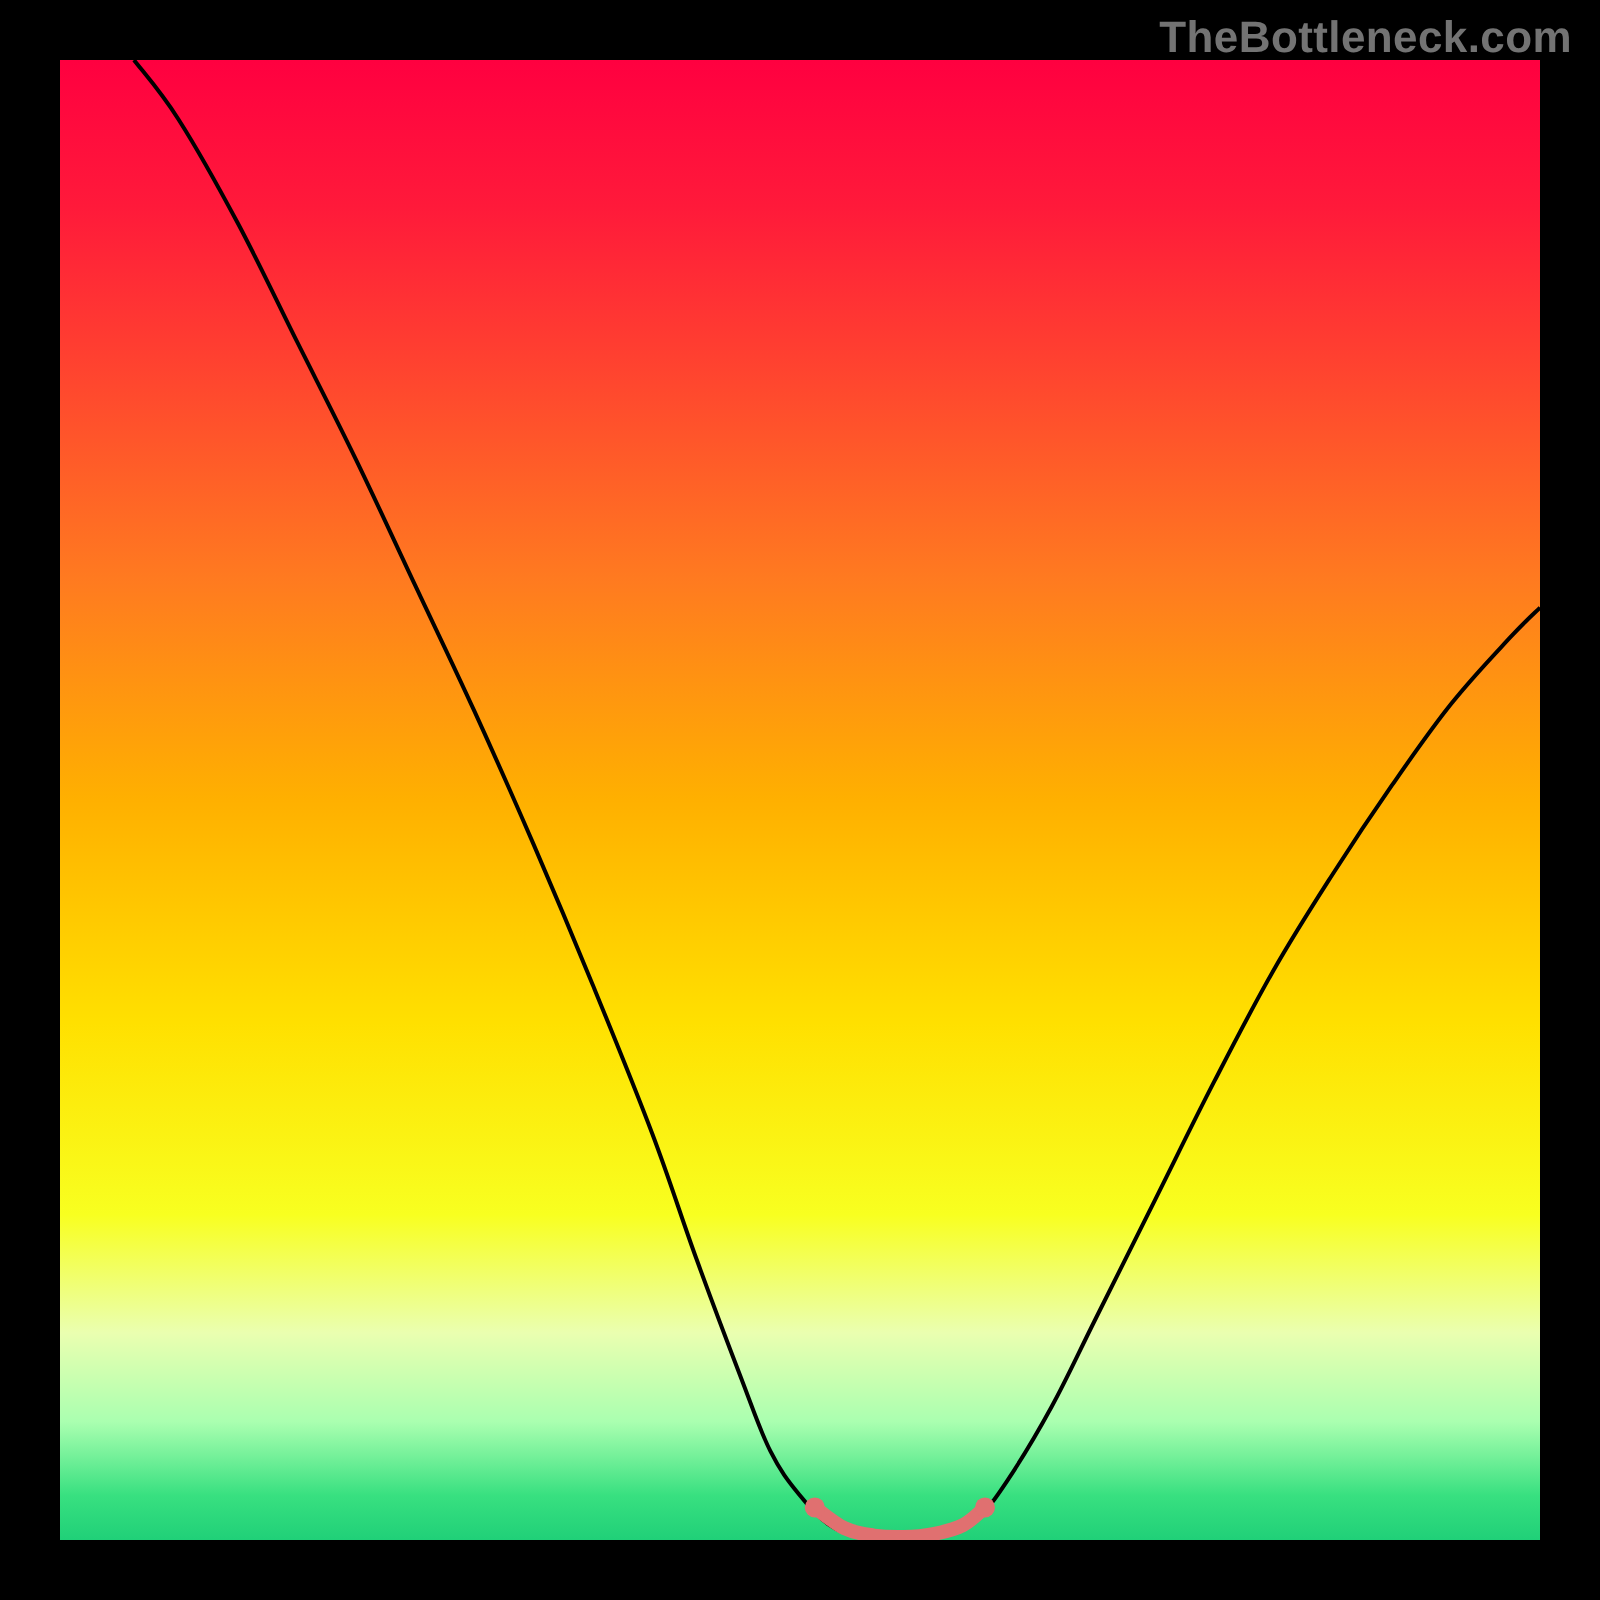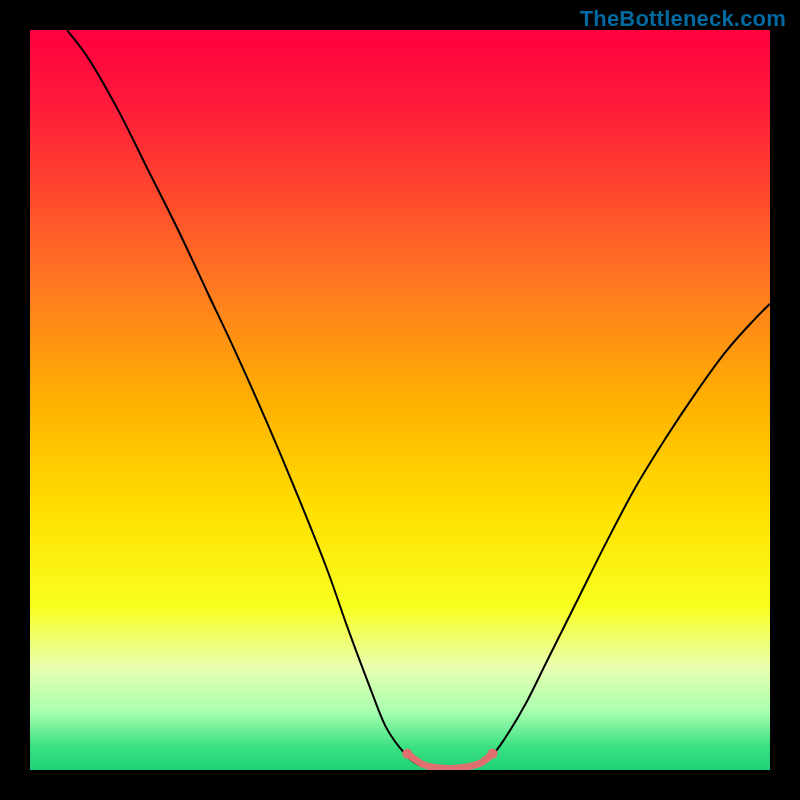--- a/index.html
+++ b/index.html
@@ -14,21 +14,21 @@
     width: 800px;
     height: 800px;
   }
   .watermark {
     position: absolute;
     top: 6px;
     right: 14px;
     font-family: Arial, Helvetica, sans-serif;
     font-size: 22px;
     font-weight: bold;
-    color: #0369a1;
+    color: #737373;
     letter-spacing: 0.2px;
     z-index: 3;
   }
   svg {
     display: block;
   }
 </style>
 </head>
 <body>
 

